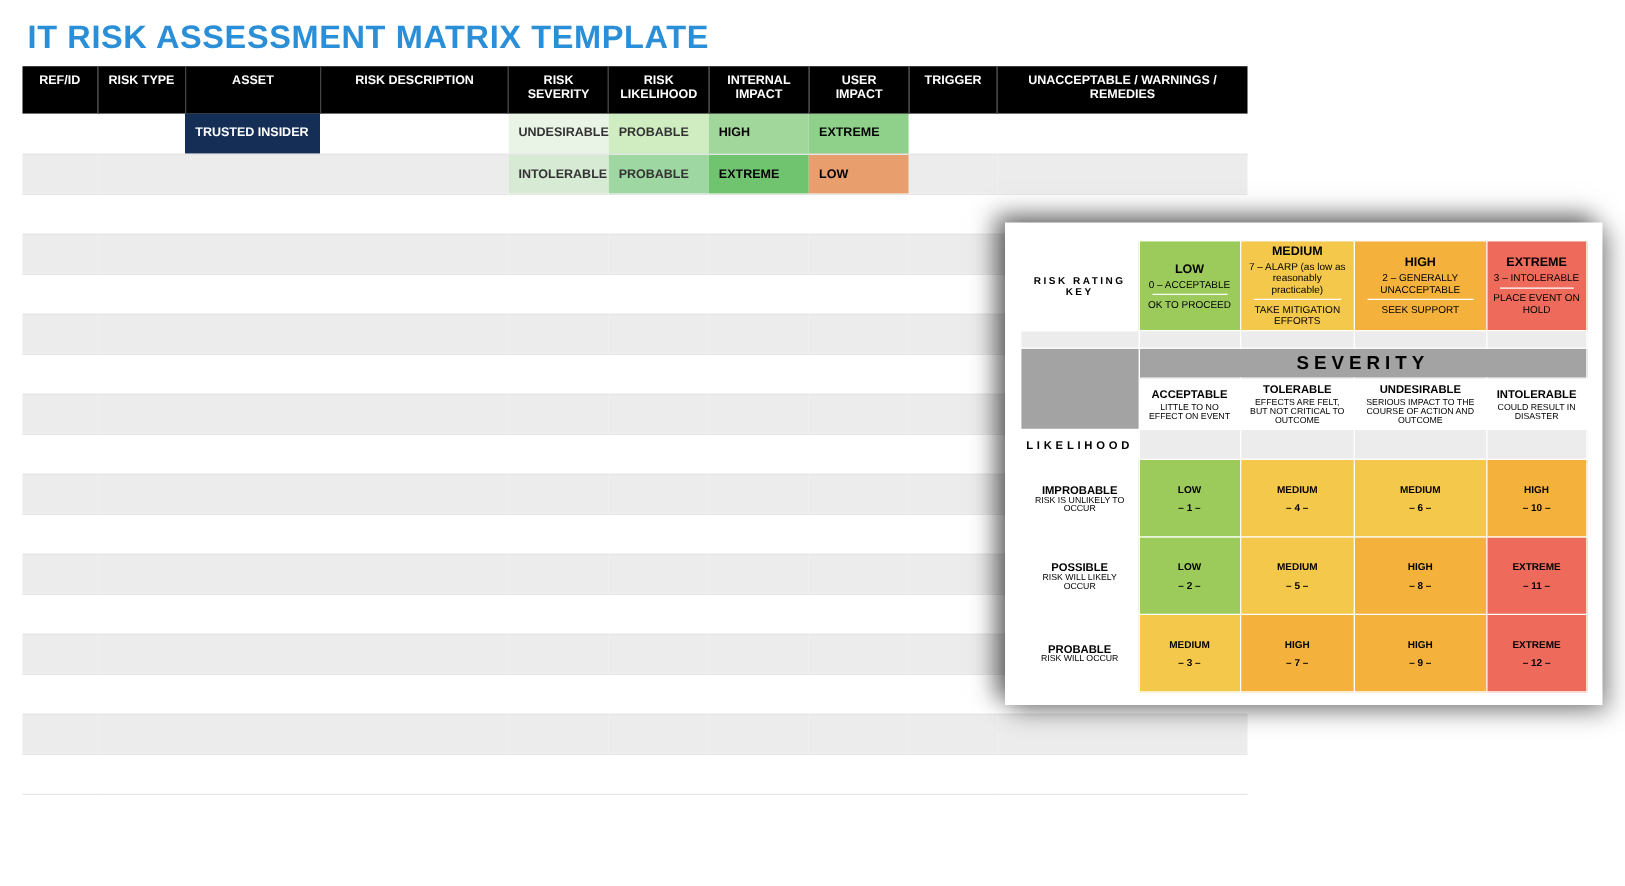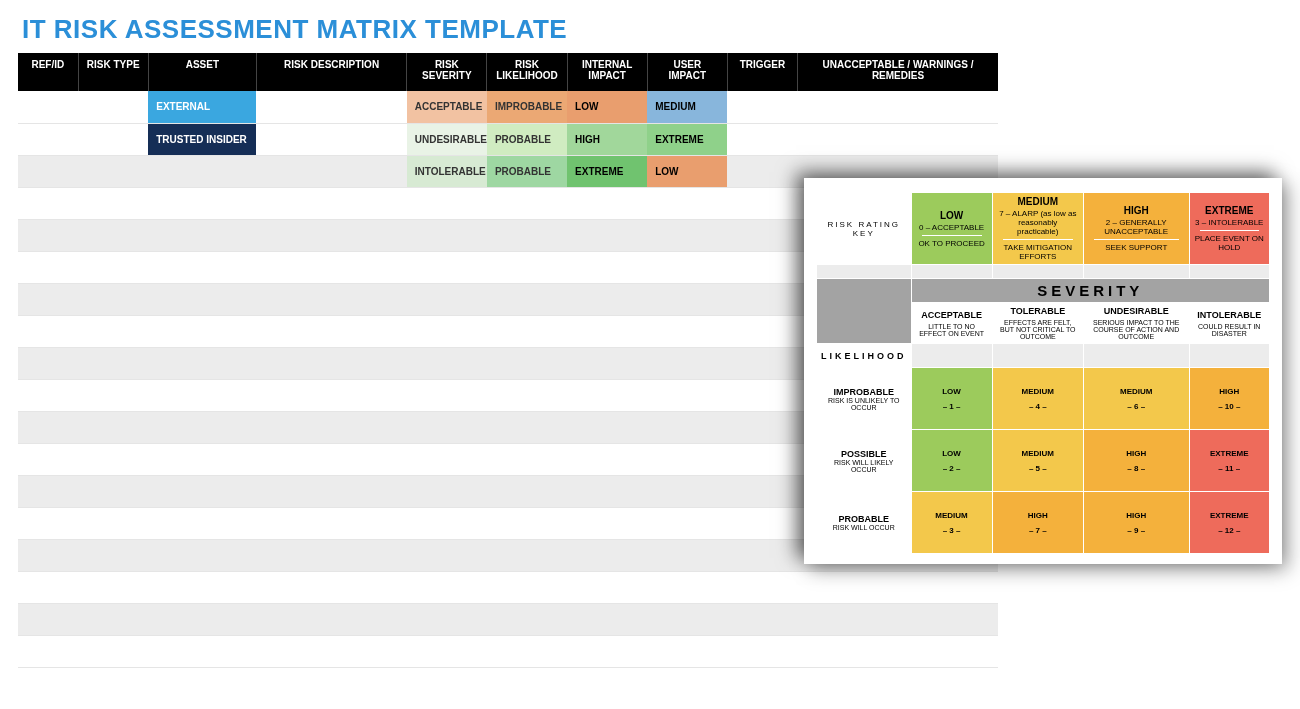--- a/index.html
+++ b/index.html
@@ -99,21 +99,21 @@
     border-collapse: collapse;
   }
   .key-grid td, .key-grid th {
     border: 1px solid #fff;
     text-align: center;
     font-size: 8px;
     padding: 3px 4px;
   }
   .key-head-label {
     font-size: 9px;
-    font-weight: 400;
+    font-weight: 700;
     letter-spacing: 2px;
     padding: 10px 4px !important;
   }
   .key-level-title { font-weight:800; font-size:10px; padding-bottom:2px; }
   .hr-sep { height:1px; background:#fff; margin:3px 6px; }
 
   .lv-low    { background:#9CCB5C; }
   .lv-med    { background:#F3C84B; }
   .lv-high   { background:#F4B13C; }
   .lv-ext    { background:#EE6B5B; }
@@ -167,32 +167,20 @@
       <th>INTERNAL IMPACT</th>
       <th>USER IMPACT</th>
       <th>TRIGGER</th>
       <th>UNACCEPTABLE / WARNINGS / REMEDIES</th>
     </tr>
   </thead>
   <tbody>
     <tr class="odd">
       <td></td>
         <td></td>
-      <td class="chip-ext">EXTERNAL</td>
-      <td></td>
-      <td class="chip-accept">ACCEPTABLE</td>
-      <td class="chip-improb">IMPROBABLE</td>
-      <td class="chip-low">LOW</td>
-      <td class="chip-user-med">MEDIUM</td>
-      <td></td>
-        <td></td>
-    </tr>
-    <tr class="odd">
-      <td></td>
-        <td></td>
       <td class="chip-trust">TRUSTED INSIDER</td>
       <td></td>
       <td class="chip-undes">UNDESIRABLE</td>
       <td class="chip-probab">PROBABLE</td>
       <td class="chip-high">HIGH</td>
       <td class="chip-user-ext">EXTREME</td>
       <td></td>
         <td></td>
     </tr>
     <tr class="even">

